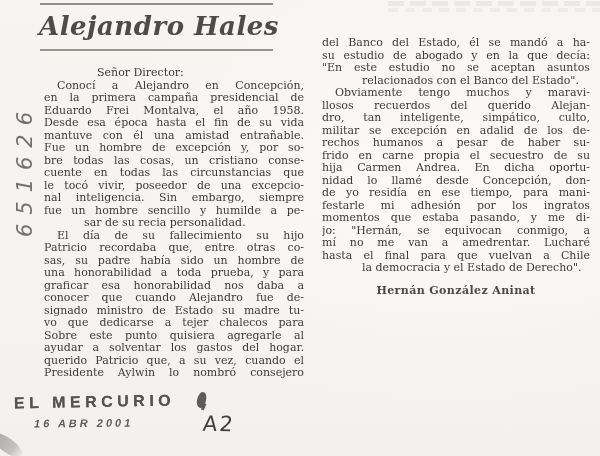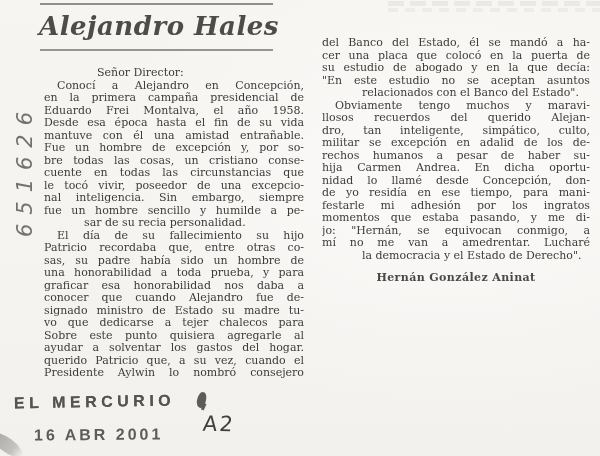--- a/index.html
+++ b/index.html
@@ -49,23 +49,23 @@
   }
 
   
   .stamp-name {
     position:absolute; left:14px; top:393px; transform:rotate(-1deg);
     font-family:"Liberation Sans", sans-serif; font-weight:bold;
     font-size:16px; letter-spacing:4.5px; color:#555450;
     text-shadow:0 0 .6px #6a6a66;
   }
   .stamp-date {
-    position:absolute; left:34px; top:426px; transform:rotate(-.5deg);
+    position:absolute; left:34px; top:417px; transform:rotate(-.5deg);
     font-family:"Liberation Sans", sans-serif; font-weight:bold;
-    font-size:16px; letter-spacing:3px; color:#5d5c58;
+    font-size:11px; letter-spacing:3px; color:#5d5c58;font-style:italic;
   }
 
   
   .ink-mark {
     position:absolute; left:197px; top:392px; width:9px; height:16px;
     background:#44433f; border-radius:62% 38% 55% 45%;
     transform:rotate(7deg); opacity:.85;
   }
   .ink-mark::after {
     content:""; position:absolute; left:6px; top:11px; width:3px; height:7px;
@@ -126,36 +126,37 @@
       <div class="tline">vo que dedicarse a tejer chalecos para</div>
       <div class="tline">Sobre este punto quisiera agregarle al</div>
       <div class="tline">ayudar a solventar los gastos del hogar.</div>
       <div class="tline">querido Patricio que, a su vez, cuando el</div>
       <div class="tline">Presidente Aylwin lo nombró consejero</div>
     </div>
 
   <div class="col col-right">
     <div>
         <div class="tline">del Banco del Estado, él se mandó a ha-</div>
-        <div class="tline">cer una placa que colocó en la puerta de</div>
         <div class="tline">su estudio de abogado y en la que decía:</div>
         <div class="tline">"En este estudio no se aceptan asuntos</div>
         <div class="tline nojust">relacionados con el Banco del Estado".</div>
         <div class="tline indent">Obviamente tengo muchos y maravi-</div>
         <div class="tline">llosos recuerdos del querido Alejan-</div>
         <div class="tline">dro, tan inteligente, simpático, culto,</div>
         <div class="tline">militar se excepción en adalid de los de-</div>
         <div class="tline">rechos humanos a pesar de haber su-</div>
+        <div class="tline">frido en carne propia el secuestro de su</div>
         <div class="tline">hija Carmen Andrea. En dicha oportu-</div>
         <div class="tline">nidad lo llamé desde Concepción, don-</div>
         <div class="tline">de yo residía en ese tiempo, para mani-</div>
         <div class="tline">festarle mi adhesión por los ingratos</div>
         <div class="tline">momentos que estaba pasando, y me di-</div>
         <div class="tline">jo: "Hernán, se equivocan conmigo, a</div>
         <div class="tline">mí no me van a amedrentar. Lucharé</div>
+        <div class="tline">hasta el final para que vuelvan a Chile</div>
         <div class="tline nojust">la democracia y el Estado de Derecho".</div>
       </div>
     <div class="signature">Hernán González Aninat</div>
   </div>
 
   <div class="stamp-name">EL MERCURIO</div>
   <div class="stamp-date">16 ABR 2001</div>
 
   <div class="ink-mark"></div>
 

